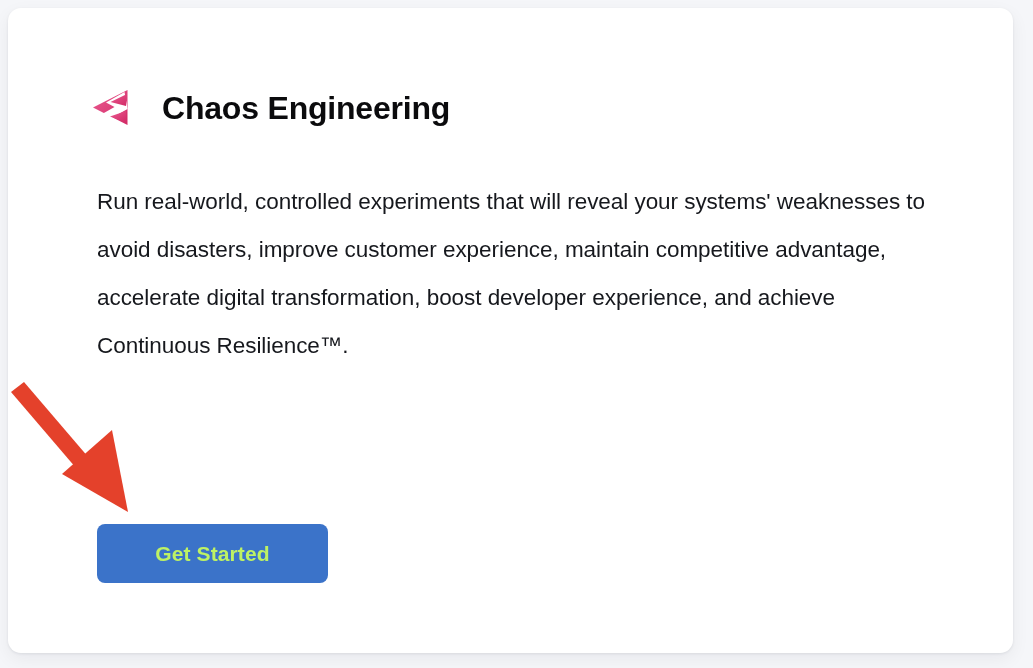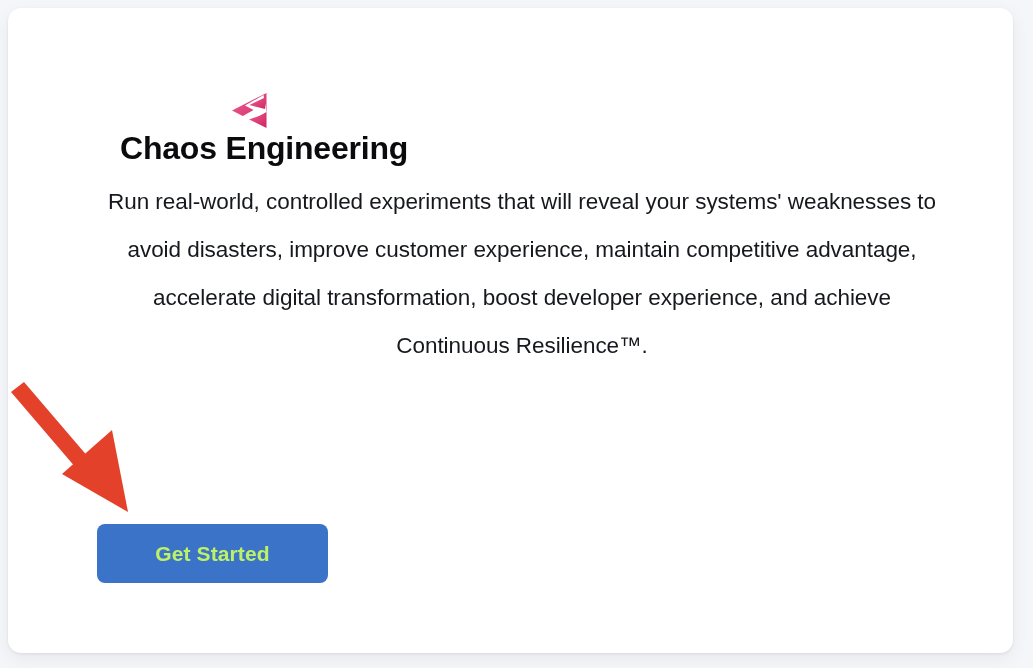--- a/index.html
+++ b/index.html
@@ -26,25 +26,24 @@
     box-shadow: 0 1px 3px rgba(16, 24, 40, 0.08),
                 0 6px 18px rgba(16, 24, 40, 0.06);
     box-sizing: border-box;
     overflow: hidden;
   }
 
   
   #header-row {
     position: absolute;
     left: 81px;
-    top: 82px;
+    top: 68px;
     display: flex;
     align-items: center;
     height: 64px;
-    flex-direction: column;
   }
 
   #brand-logo {
     width: 42px;
     height: 42px;
     display: block;
     flex: none;
   }
 
   #page-title {
@@ -62,21 +61,20 @@
   #description {
     position: absolute;
     left: 89px;
     top: 170px;
     width: 850px;
     margin: 0;
     font-size: 22.5px;
     line-height: 48px;
     color: #16181d;
     letter-spacing: -0.05px;
-    text-align: center;
   }
 
   
   #cta-button {
     position: absolute;
     left: 89px;
     top: 516px;
     width: 231px;
     height: 59px;
     background: #3b73c9;

